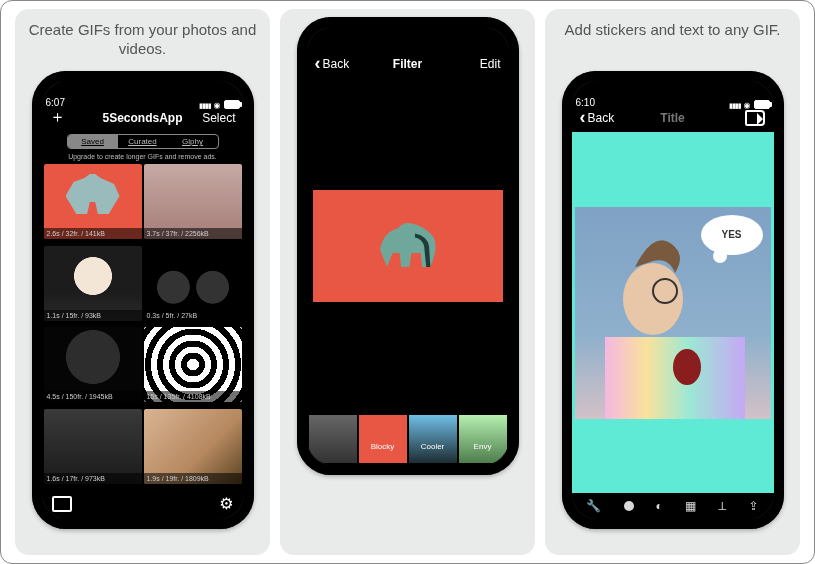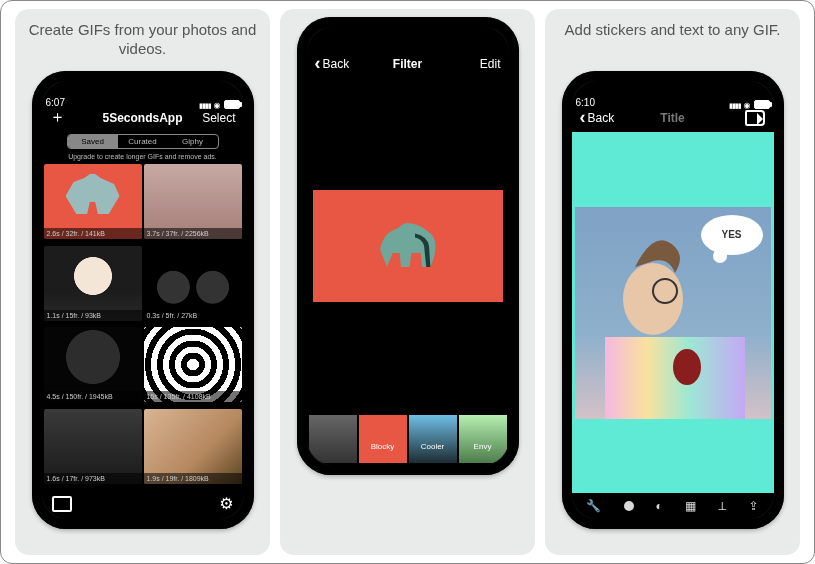--- a/index.html
+++ b/index.html
@@ -110,21 +110,21 @@
   .chevron-left::before{content:"‹"; font-size:18px; font-weight:600;}
   .tag-icon{
     width:16px;height:12px;border:2px solid #fff;border-radius:2px 4px 4px 2px;
     position:relative;display:inline-block;
   }
   .tag-icon::after{content:"";position:absolute;right:-6px;top:1px;border:6px solid transparent;border-left:6px solid #fff;}
   .segmented {
     display:flex;margin:2px auto 2px;width:150px;border:1px solid #888;border-radius:4px;
     overflow:hidden;font-size:8px;color:#bbb;
   }
-  .segmented div{flex:1;text-align:center;padding:2px 0;}
+  .segmented div{flex:1;text-align:center;padding:2px 0;text-decoration:underline;}
   .segmented div.active{background:#888;color:#000;}
   .banner{color:#bbb;font-size:7px;text-align:center;padding:2px 0 4px;}
   
   .grid{
     flex:1;display:grid;grid-template-columns:1fr 1fr;gap:2px;padding:0 2px;
     overflow:hidden;
   }
   .tile{
     position:relative;background:#222;border-radius:2px;overflow:hidden;
     height:75px;

